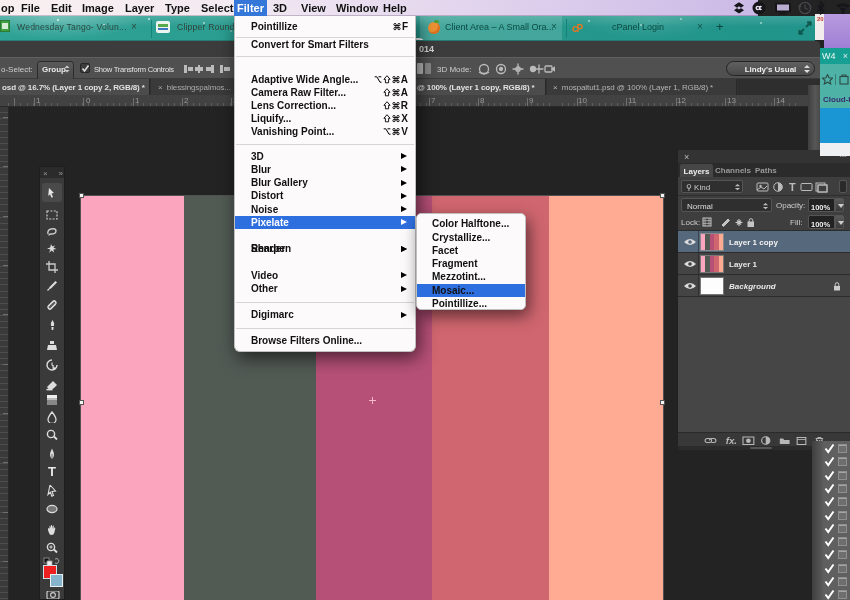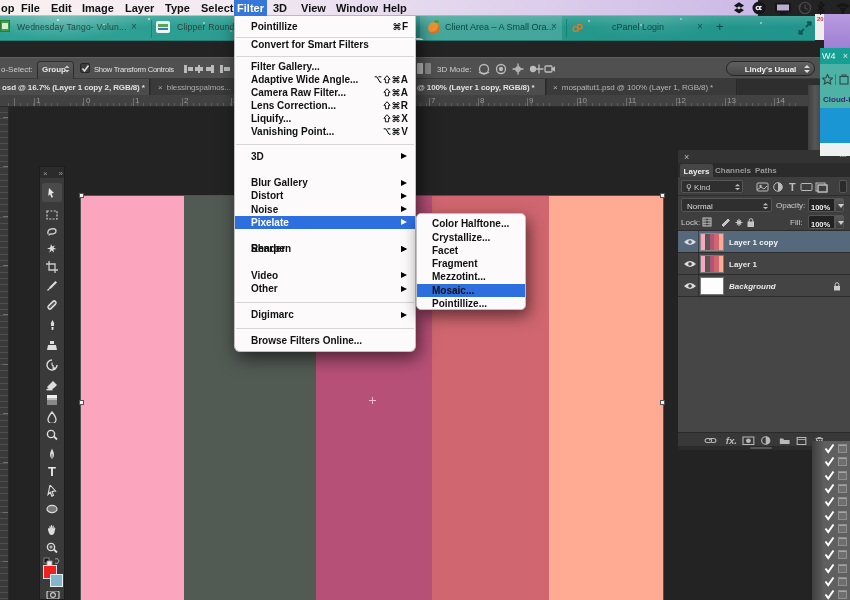--- a/index.html
+++ b/index.html
@@ -140,20 +140,23 @@
   <div class="btab-t" style="left:612px">cPanel Login</div>
   <div class="bx" style="left:697px">×</div>
   <div class="bx" style="left:716px;font-size:13px;top:3px;color:#0b4740">+</div>
   <svg class="abs" style="left:797px;top:4px" width="16" height="16" viewBox="0 0 16 16">
         <g stroke="#0e5950" stroke-width="1.8" fill="none">
           <path d="M9 7 L14 2 M14 2 l-4 .5 M14 2 l-.5 4"></path>
           <path d="M7 9 L2 14 M2 14 l4 -.5 M2 14 l.5 -4"></path>
         </g>
       </svg>
 </div>
+<div class="abs" id="psbar">
+      <span style="position:absolute;left:419px;top:3px;font-size:9px;font-weight:bold;color:#d5d5d5">014</span>
+    </div>
 <div class="abs" id="options">
   <span class="abs" style="left:1px;top:7px">o-Select:</span>
   <div class="abs" style="left:37px;top:3px;width:37px;height:22px;background:linear-gradient(#5a5a5a,#464646);border:1px solid #2c2c2c;border-radius:3px;color:#e8e8e8;font-weight:bold;padding:3px 0 0 4px">Group<svg style="position:absolute;right:3px;top:3px" width="6" height="8" viewBox="0 0 6 8">
           <path d="M0.5 3 L3 0.5 L5.5 3 z M0.5 5 L3 7.5 L5.5 5 z" fill="#ccc"></path>
         </svg></div>
   <div class="abs" style="left:80px;top:5px;width:10px;height:10px;background:#3c3c3c;border:1px solid #262626;border-radius:2px"></div>
   <svg class="abs" style="left:81px;top:6px" width="9" height="9" viewBox="0 0 9 9">
         <path d="M1.5 4.5 L3.5 7 L7.5 1.5" stroke="#ddd" stroke-width="1.6" fill="none"></path>
       </svg>
   <span class="abs" style="left:94px;top:7px;font-weight:normal;color:#e4e4e4;font-size:7.6px;letter-spacing:-0.25px">Show Transform Controls</span>
@@ -530,21 +533,20 @@
               <circle cx="2" cy="6.6" r="1.15"></circle>
               <circle cx="6" cy="6.6" r="1.15"></circle>
               <rect x="2.9" y="3.5" width="2.2" height="2.2"></rect>
             </g>
           </svg>
           <b class="kl">F</b>
         </span></div>
   <div class="msep" style="top:21px"></div>
   <div class="mi" style="top:22px">Convert for Smart Filters</div>
   <div class="msep" style="top:40px"></div>
-  <div class="mi" style="top:43.5px">Filter Gallery...</div>
   <div class="mi" style="top:56.5px">Adaptive Wide Angle...<span class="msc">
           <svg class="ks" width="8" height="9" viewBox="0 0 8 9">
             <path d="M0.7 1.8 h2.1 l3.2 5.4 h1.5 M4.5 1.8 h2.8" fill="none" stroke="#000" stroke-width="1"></path>
           </svg>
           <svg class="ks" width="8" height="9" viewBox="0 0 8 9">
             <path d="M4 0.7 L7.1 4.3 H5.6 V7.8 H2.4 V4.3 H0.9 Z" fill="none" stroke="#000" stroke-width="0.9"></path>
           </svg>
           <svg class="ks" width="8" height="9" viewBox="0 0 8 9">
             <g fill="none" stroke="#000" stroke-width="0.9">
               <circle cx="2" cy="2.6" r="1.15"></circle>
@@ -611,20 +613,21 @@
               <circle cx="6" cy="2.6" r="1.15"></circle>
               <circle cx="2" cy="6.6" r="1.15"></circle>
               <circle cx="6" cy="6.6" r="1.15"></circle>
               <rect x="2.9" y="3.5" width="2.2" height="2.2"></rect>
             </g>
           </svg>
           <b class="kl">V</b>
         </span></div>
   <div class="msep" style="top:128px"></div>
   <div class="mi" style="top:133.5px">3D<i class="arr"></i></div>
+  <div class="mi" style="top:146.8px">Blur<i class="arr"></i></div>
   <div class="mi" style="top:160px">Blur Gallery<i class="arr"></i></div>
   <div class="mi" style="top:186.5px">Noise<i class="arr"></i></div>
   <div class="mi" style="top:173.3px">Distort<i class="arr"></i></div>
   <div class="mi hi" style="top:199.8px">Pixelate<i class="arr"></i></div>
   <div class="mi" style="top:226px">Render<i class="arr"></i></div>
   <div class="mi" style="top:226.3px">Sharpen<i class="arr"></i></div>
   <div class="mi" style="top:252.8px">Video<i class="arr"></i></div>
   <div class="mi" style="top:266px">Other<i class="arr"></i></div>
   <div class="msep" style="top:285.5px"></div>
   <div class="mi" style="top:292px">Digimarc<i class="arr"></i></div>

